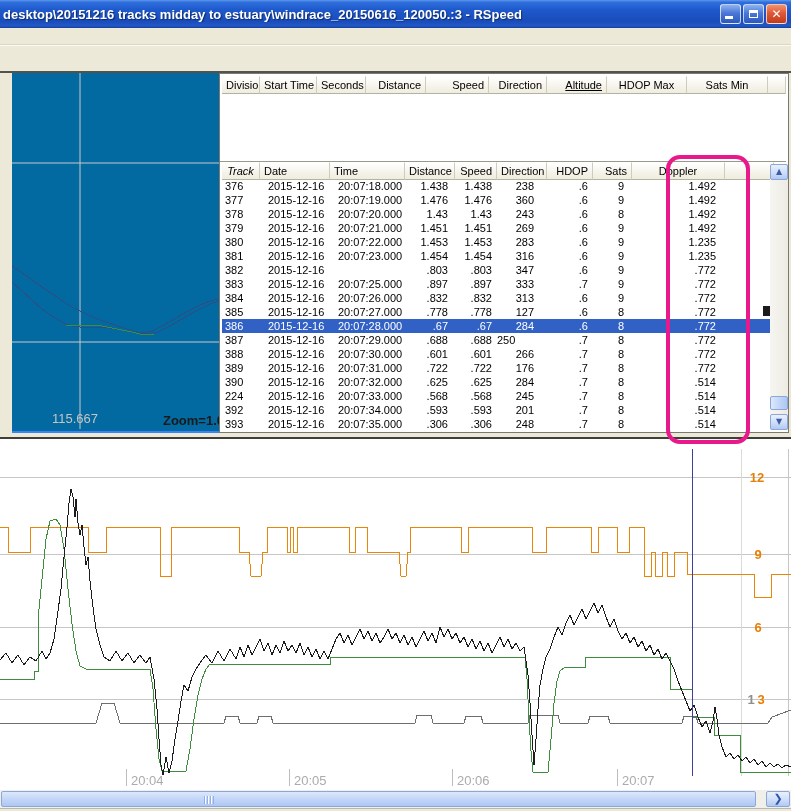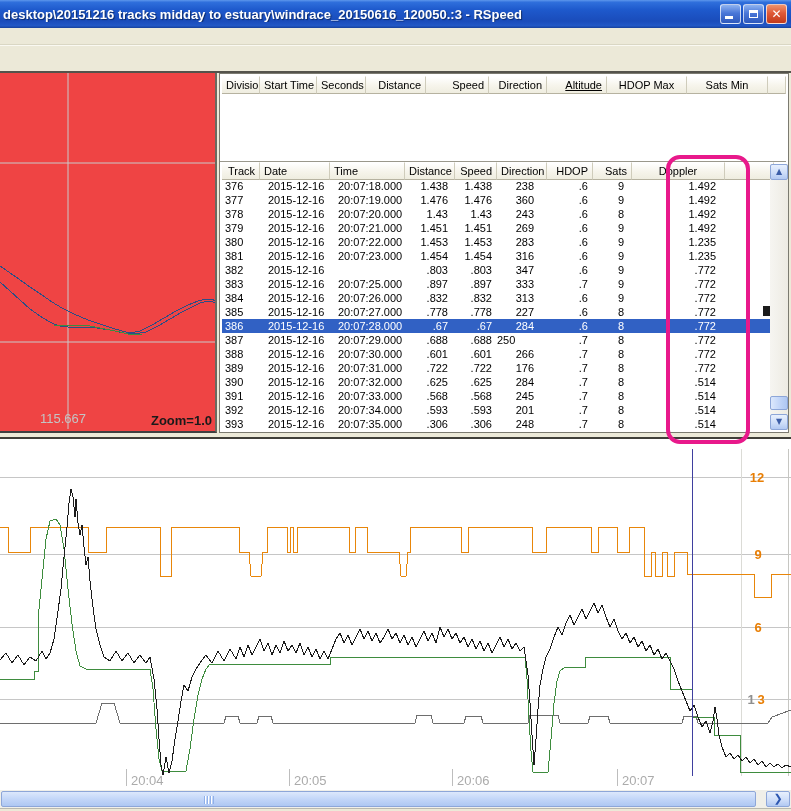--- a/index.html
+++ b/index.html
@@ -28,22 +28,22 @@
   .wbtn.close{background:linear-gradient(180deg,#F0936C 0%,#DF5938 45%,#C23A1B 100%);}
   .glyph-min{position:absolute;left:4px;bottom:4px;width:8px;height:3px;background:#fff;}
   .glyph-rest{width:9px;height:8px;border:1px solid #fff;border-top:3px solid #fff;box-sizing:border-box;}
   .glyph-close{color:#fff;font-size:12px;font-weight:bold;line-height:1;}
   
   .strip{position:absolute;left:0;top:28px;width:791px;height:43px;background:#ECE9D8;}
   .strip .groove{position:absolute;left:0;top:16px;width:791px;height:1px;background:#DAD7C4;box-shadow:0 1px 0 #FAF9F2;}
   .topborder{position:absolute;left:0;top:71px;width:791px;height:2px;background:#54534B;}
   
   .mappanel{
-    position:absolute;left:0;top:73px;width:215px;height:358px;background:#ef4444;
-    border-right:2px solid #6A6A60;border-bottom:2px solid #404040;
+    position:absolute;left:12px;top:73px;width:215px;height:358px;background:#0369a1;
+    border-right:2px solid #6A6A60;border-bottom:2px solid #3b82f6;
   }
   
   .datapanel{
     position:absolute;left:219px;top:73px;width:568px;height:358px;background:#fff;
     border:1px solid #7B7A70;
   }
   .hrow{position:absolute;left:2px;display:flex;height:18px;}
   .hcell{
     box-sizing:border-box;height:18px;font-size:11px;color:#000;
     background:linear-gradient(180deg,#FFFFFF 0%,#F6F4EB 55%,#EFEDE0 100%);
@@ -138,21 +138,21 @@
       <div class="hcell" style="width: 60px; text-align: right;">Distance</div>
       <div class="hcell" style="width: 63px; text-align: right;">Speed</div>
       <div class="hcell" style="width: 58px; text-align: right;">Direction</div>
       <div class="hcell" style="width: 60px; text-align: right; text-decoration: underline;">Altitude</div>
       <div class="hcell" style="width: 80px; text-align: center;">HDOP Max</div>
       <div class="hcell" style="width: 81px; text-align: center;">Sats Min</div>
       <div class="hcell" style="width: 18px;"></div>
     </div>
   <div class="tbl-divider"></div>
   <div class="hrow" id="trkHeader" style="top:88px;">
-      <div class="hcell" style="width: 38px; text-align: right;">Track</div>
+      <div class="hcell" style="width: 38px; text-align: center; font-style: italic;">Track</div>
       <div class="hcell" style="width: 70px; text-align: left;">Date</div>
       <div class="hcell" style="width: 75px; text-align: left;">Time</div>
       <div class="hcell" style="width: 50px; text-align: right;">Distance</div>
       <div class="hcell" style="width: 42px; text-align: right;">Speed</div>
       <div class="hcell" style="width: 50px; text-align: right;">Direction</div>
       <div class="hcell" style="width: 46px; text-align: right;">HDOP</div>
       <div class="hcell" style="width: 39px; text-align: right;">Sats</div>
       <div class="hcell" style="width: 93px; text-align: center;">Doppler</div>
       <div class="hcell" style="width: 49px;"></div>
     </div>
@@ -255,21 +255,21 @@
         <div class="tcell" style="width: 46px; text-align: right; padding-left: 0px; padding-right: 5px;">.6</div>
         <div class="tcell" style="width: 39px; text-align: right; padding-left: 0px; padding-right: 8px;">9</div>
         <div class="tcell" style="width: 93px; text-align: right; padding-left: 0px; padding-right: 9px;">.772</div>
       </div>
       <div class="trow">
         <div class="tcell" style="width: 38px; text-align: left; padding-left: 3px; padding-right: 0px;">385</div>
         <div class="tcell" style="width: 70px; text-align: left; padding-left: 8px; padding-right: 0px;">2015-12-16</div>
         <div class="tcell" style="width: 75px; text-align: left; padding-left: 8px; padding-right: 0px;">20:07:27.000</div>
         <div class="tcell" style="width: 50px; text-align: right; padding-left: 0px; padding-right: 7px;">.778</div>
         <div class="tcell" style="width: 42px; text-align: right; padding-left: 0px; padding-right: 5px;">.778</div>
-        <div class="tcell" style="width: 50px; text-align: right; padding-left: 0px; padding-right: 13px;">227</div>
+        <div class="tcell" style="width: 50px; text-align: right; padding-left: 0px; padding-right: 13px;">127</div>
         <div class="tcell" style="width: 46px; text-align: right; padding-left: 0px; padding-right: 5px;">.6</div>
         <div class="tcell" style="width: 39px; text-align: right; padding-left: 0px; padding-right: 8px;">8</div>
         <div class="tcell" style="width: 93px; text-align: right; padding-left: 0px; padding-right: 9px;">.772</div>
       </div>
       <div class="trow sel">
         <div class="tcell" style="width: 38px; text-align: left; padding-left: 3px; padding-right: 0px;">386</div>
         <div class="tcell" style="width: 70px; text-align: left; padding-left: 8px; padding-right: 0px;">2015-12-16</div>
         <div class="tcell" style="width: 75px; text-align: left; padding-left: 8px; padding-right: 0px;">20:07:28.000</div>
         <div class="tcell" style="width: 50px; text-align: right; padding-left: 0px; padding-right: 7px;">.67</div>
         <div class="tcell" style="width: 42px; text-align: right; padding-left: 0px; padding-right: 5px;">.67</div>
@@ -316,21 +316,21 @@
         <div class="tcell" style="width: 70px; text-align: left; padding-left: 8px; padding-right: 0px;">2015-12-16</div>
         <div class="tcell" style="width: 75px; text-align: left; padding-left: 8px; padding-right: 0px;">20:07:32.000</div>
         <div class="tcell" style="width: 50px; text-align: right; padding-left: 0px; padding-right: 7px;">.625</div>
         <div class="tcell" style="width: 42px; text-align: right; padding-left: 0px; padding-right: 5px;">.625</div>
         <div class="tcell" style="width: 50px; text-align: right; padding-left: 0px; padding-right: 13px;">284</div>
         <div class="tcell" style="width: 46px; text-align: right; padding-left: 0px; padding-right: 5px;">.7</div>
         <div class="tcell" style="width: 39px; text-align: right; padding-left: 0px; padding-right: 8px;">8</div>
         <div class="tcell" style="width: 93px; text-align: right; padding-left: 0px; padding-right: 9px;">.514</div>
       </div>
       <div class="trow">
-        <div class="tcell" style="width: 38px; text-align: left; padding-left: 3px; padding-right: 0px;">391</div>
+        <div class="tcell" style="width: 38px; text-align: left; padding-left: 3px; padding-right: 0px;">224</div>
         <div class="tcell" style="width: 70px; text-align: left; padding-left: 8px; padding-right: 0px;">2015-12-16</div>
         <div class="tcell" style="width: 75px; text-align: left; padding-left: 8px; padding-right: 0px;">20:07:33.000</div>
         <div class="tcell" style="width: 50px; text-align: right; padding-left: 0px; padding-right: 7px;">.568</div>
         <div class="tcell" style="width: 42px; text-align: right; padding-left: 0px; padding-right: 5px;">.568</div>
         <div class="tcell" style="width: 50px; text-align: right; padding-left: 0px; padding-right: 13px;">245</div>
         <div class="tcell" style="width: 46px; text-align: right; padding-left: 0px; padding-right: 5px;">.7</div>
         <div class="tcell" style="width: 39px; text-align: right; padding-left: 0px; padding-right: 8px;">8</div>
         <div class="tcell" style="width: 93px; text-align: right; padding-left: 0px; padding-right: 9px;">.514</div>
       </div>
       <div class="trow">

